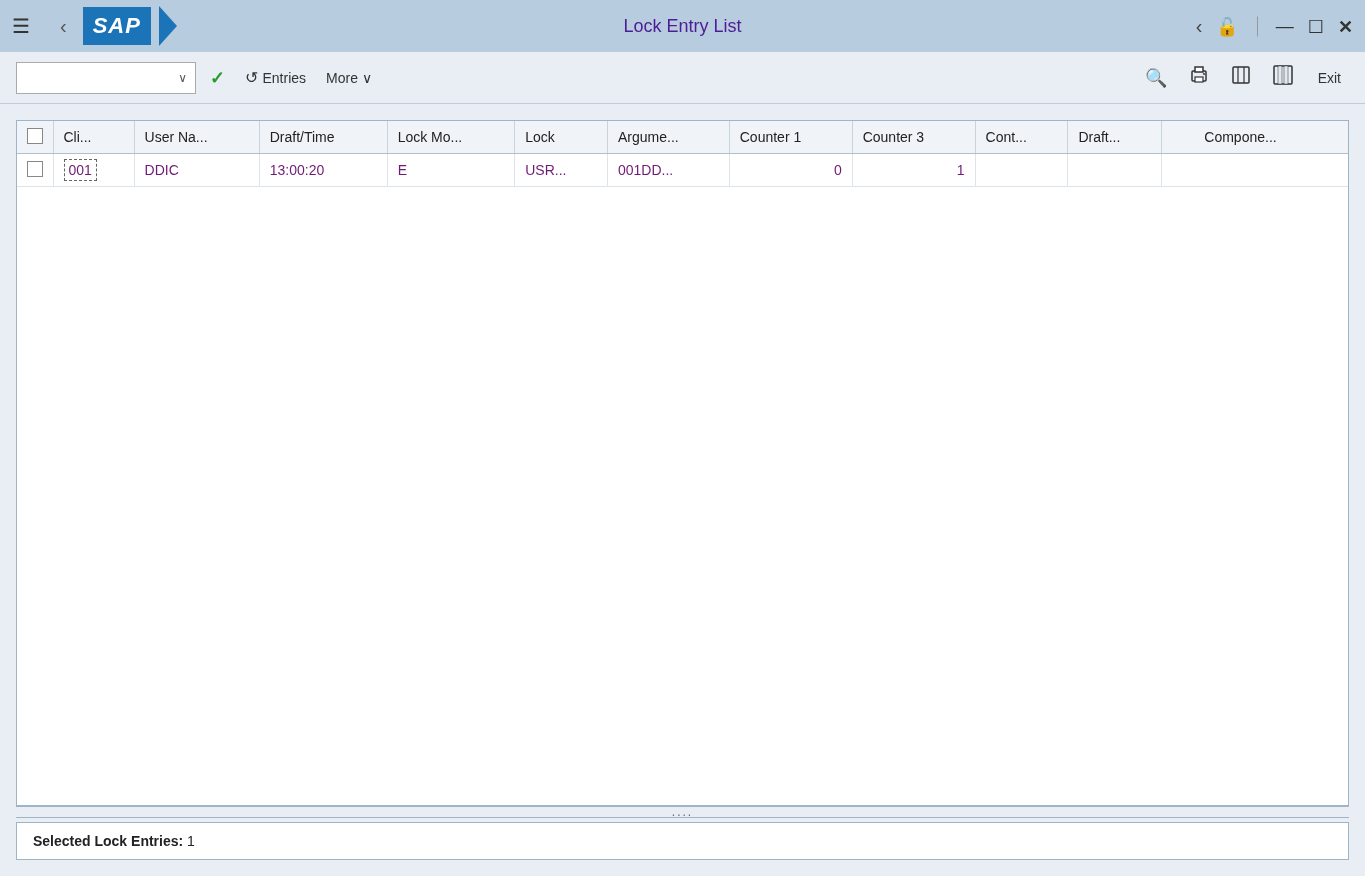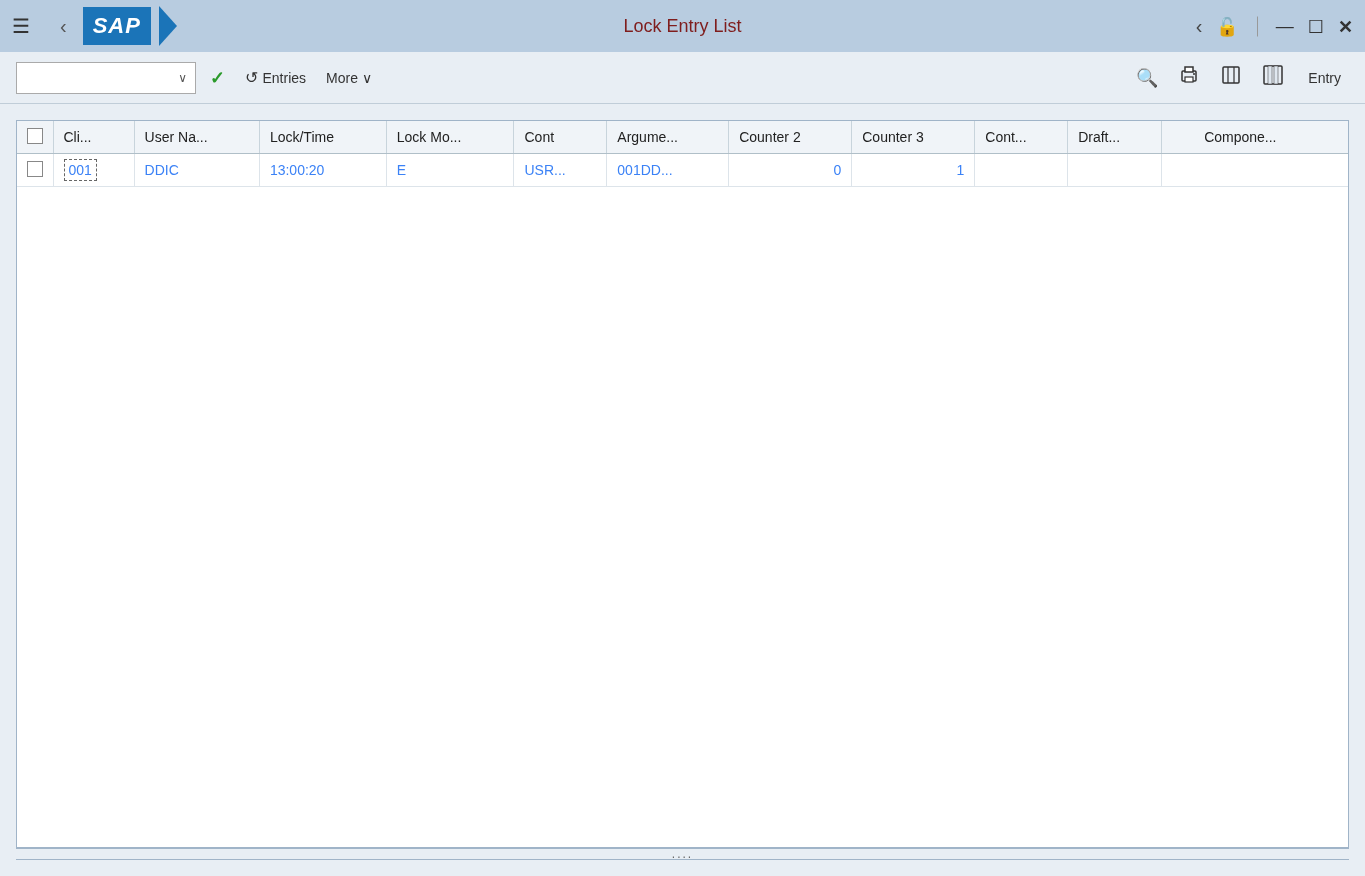--- a/index.html
+++ b/index.html
@@ -33,21 +33,21 @@
     .title-bar-controls span {
       font-size: 18px;
       color: #333;
       cursor: pointer;
     }
     .title-bar-title {
       position: absolute;
       left: 50%;
       transform: translateX(-50%);
       font-size: 18px;
-      color: #7f1d1d;
+      color: #4c1d95;
       font-weight: normal;
     }
     .sap-logo {
       display: flex;
       align-items: center;
       gap: 8px;
     }
     .back-arrow {
       font-size: 20px;
       color: #555;
@@ -175,21 +175,21 @@
       color: #222;
       white-space: nowrap;
       overflow: hidden;
       text-overflow: ellipsis;
       margin-left: 12px;
     }
     .data-table td {
       border-bottom: 1px solid #dde4ea;
       border-right: 1px solid #dde4ea;
       padding: 8px 10px;
-      color: #3b82f6;
+      color: #701a75;
       white-space: nowrap;
     }
     .data-table th:first-child,
     .data-table td:first-child {
       width: 36px;
       text-align: center;
       padding: 6px;
     }
     .data-table td:last-child,
     .data-table th:last-child {
@@ -309,39 +309,39 @@
         <line x1="14" y1="3" x2="14" y2="19" stroke="#333" stroke-width="1.2"></line>
       </svg>
     </span>
     <span class="toolbar-icon-btn">
       <svg width="22" height="22" viewBox="0 0 22 22" fill="none">
         <rect x="2" y="2" width="18" height="18" rx="1" stroke="#333" stroke-width="1.5" fill="none"></rect>
         <rect x="6" y="2" width="4" height="18" fill="#e0e8f0" stroke="#333" stroke-width="0.5"></rect>
         <rect x="12" y="2" width="4" height="18" fill="#e0e8f0" stroke="#333" stroke-width="0.5"></rect>
       </svg>
     </span>
-    <span class="exit-btn">Entry</span>
+    <span class="exit-btn">Exit</span>
   </div>
 </div>
 
 <div class="main-content">
   <div class="table-container">
     <table class="data-table">
       <thead>
         <tr>
           <th>
             <div class="checkbox"></div>
           </th>
           <th>Cli...</th>
           <th>User Na...</th>
-          <th>Lock/Time</th>
+          <th>Draft/Time</th>
           <th>Lock Mo...</th>
-          <th>Cont</th>
+          <th>Lock</th>
           <th>Argume...</th>
-          <th>Counter 2</th>
+          <th>Counter 1</th>
           <th>Counter 3</th>
           <th>Cont...</th>
           <th>Draft...</th>
           <th>Compone...</th>
         </tr>
       </thead>
       <tbody>
         <tr>
           <td>
             <div class="checkbox"></div>
@@ -361,13 +361,17 @@
           <td></td>
         </tr>
       </tbody>
     </table>
   </div>
 
   <div class="resize-handle">
     <span class="resize-dots">....</span>
   </div>
 
+  <div class="status-bar">
+    <strong>Selected Lock Entries:</strong>
+    <span>1</span>
+  </div>
 </div>
 
 </body></html>

